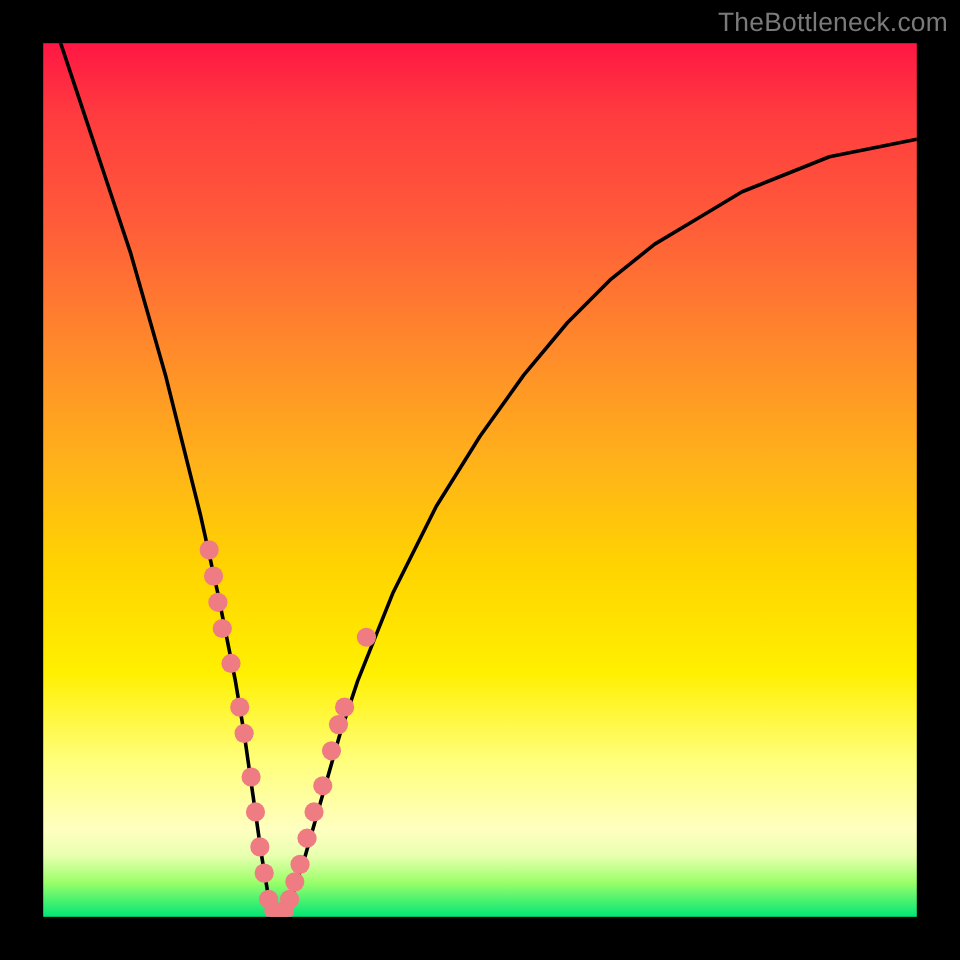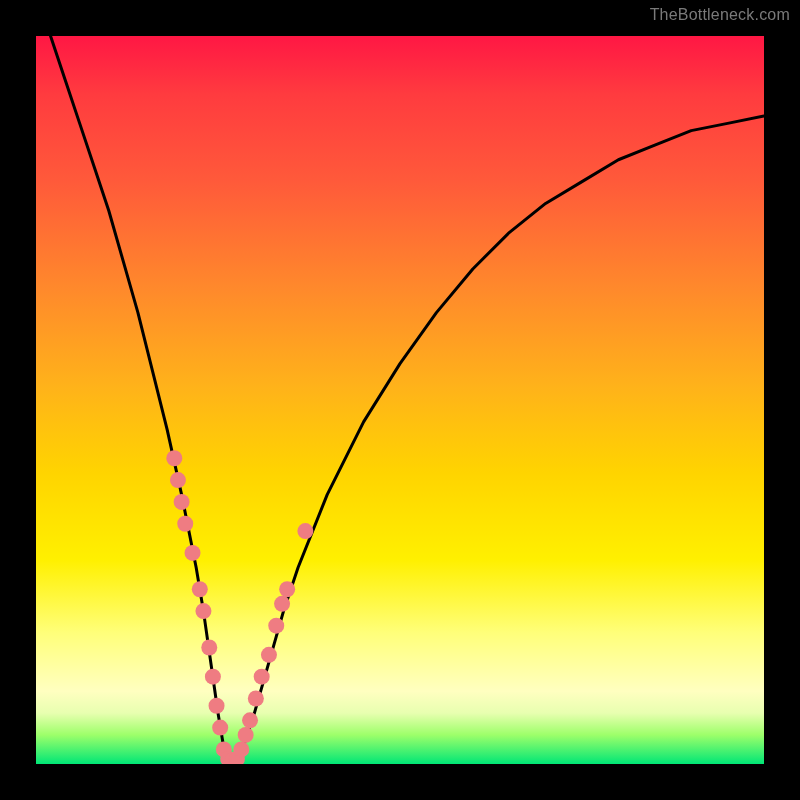--- a/index.html
+++ b/index.html
@@ -40,21 +40,21 @@
       #e8ffb0 93%,
       #9dff6a 96%,
       #00e676 100%
     );
   }
   .watermark {
     position: absolute;
     top: 6px;
     right: 10px;
     color: #7a7a7a;
-    font-size: 16px;
+    font-size: 22px;
     font-weight: 500;
     letter-spacing: 0.2px;
     user-select: none;
     text-align: right;
   }
   svg.curve {
     position: absolute;
     left: 0;
     top: 0;
     width: 728px;

